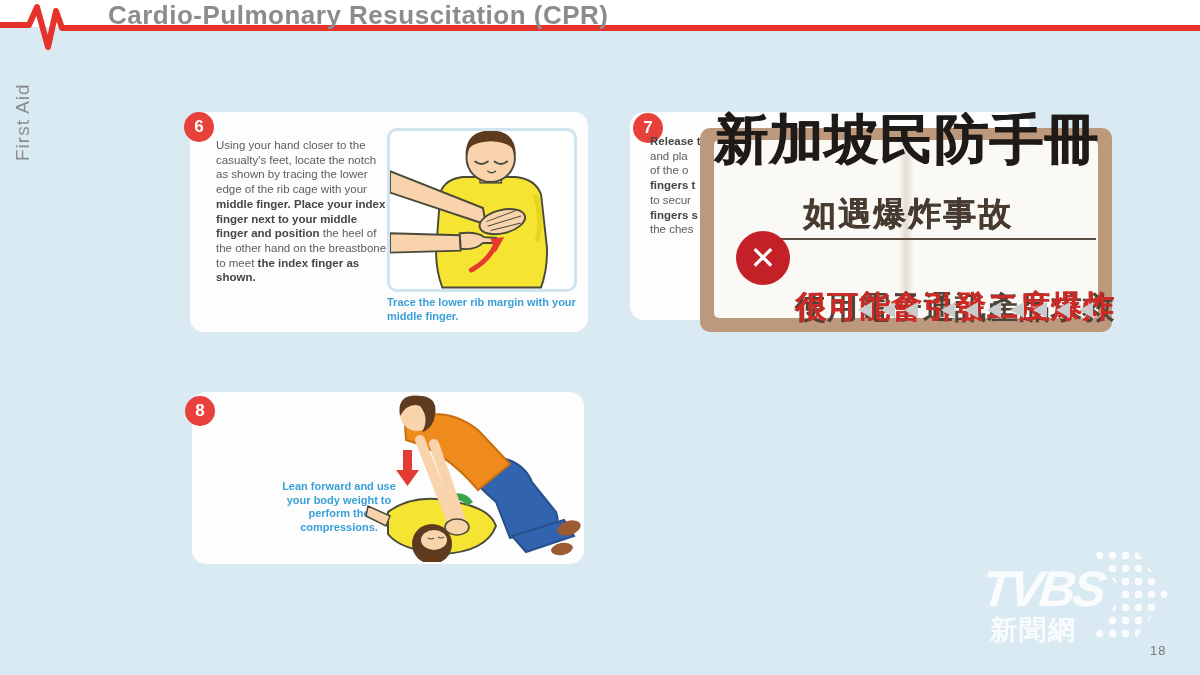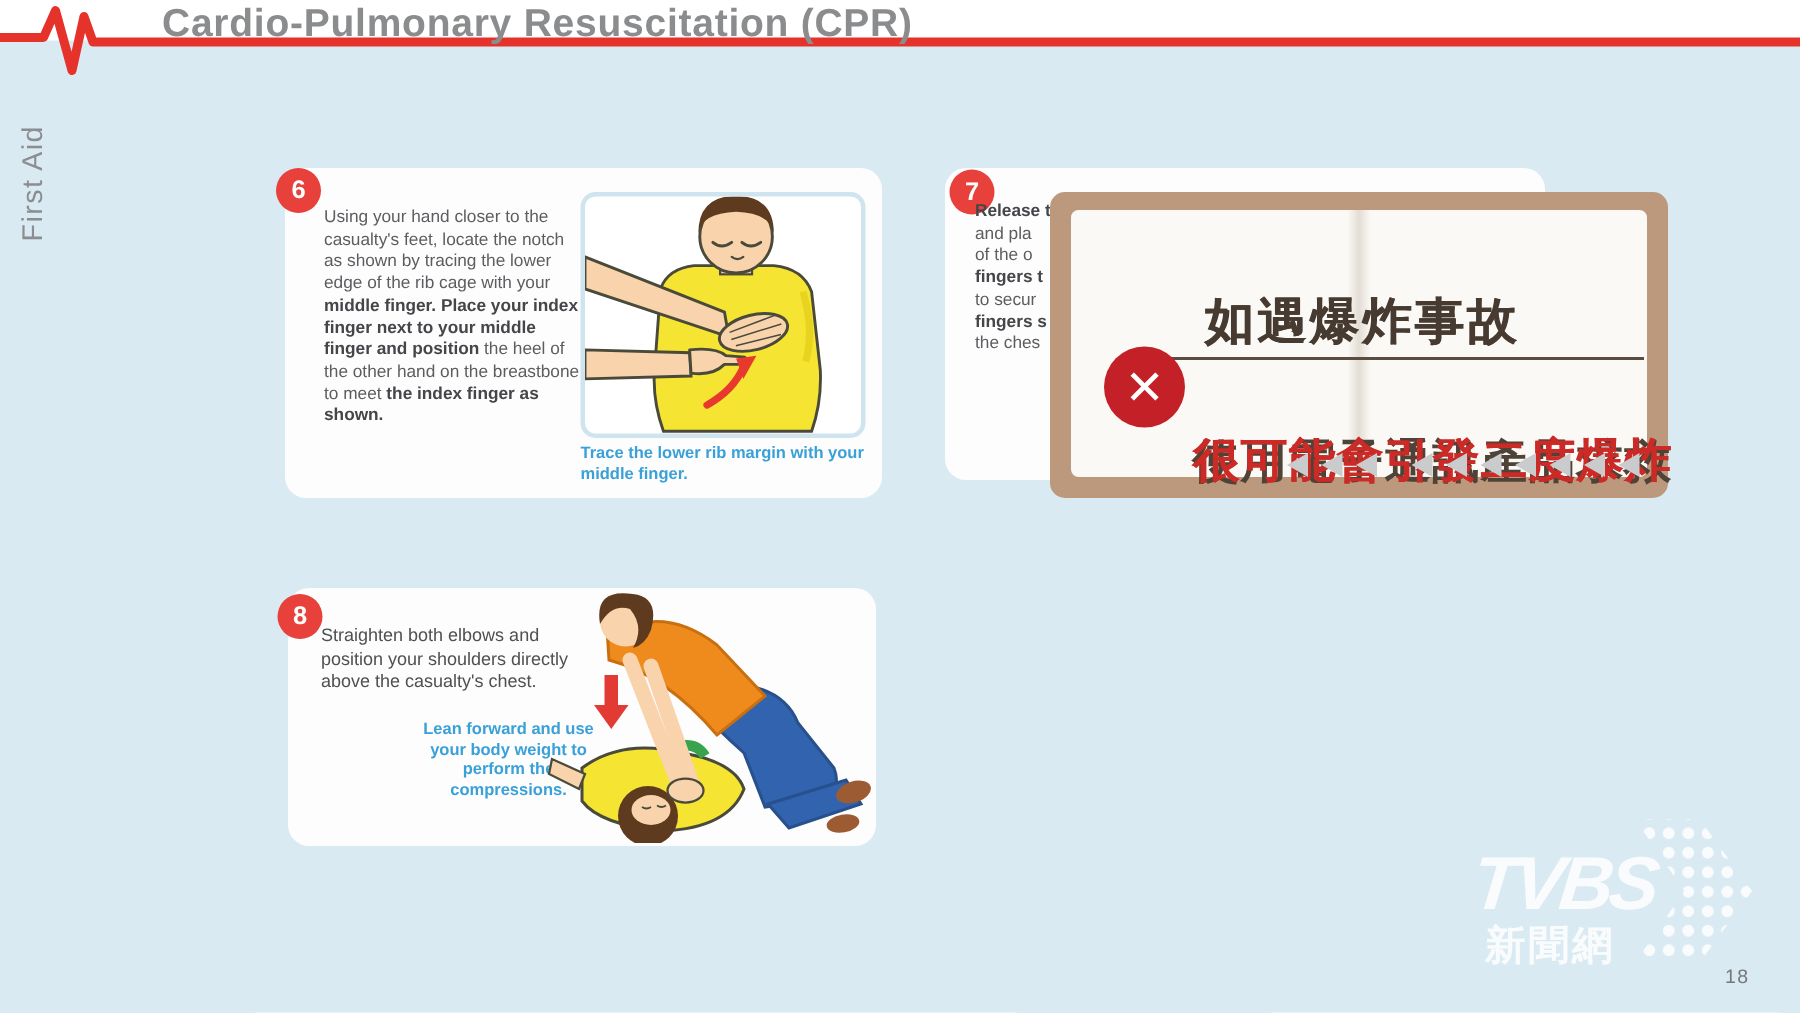--- a/index.html
+++ b/index.html
@@ -138,20 +138,21 @@
         <div class="b">fingers t</div>
         <div>to secur</div>
         <div class="b">fingers s</div>
         <div>the ches</div>
       </div>
   </div>
 
   <div class="book">
     <div class="book-cover"></div>
     <div class="book-pages"></div>
+    <div class="book-title">新加坡民防手冊</div>
     <div class="book-subtitle">如遇爆炸事故</div>
     <div class="book-divider"></div>
     <div class="x-circle">✕</div>
     <div class="warn1">使用電子通訊產品求救</div>
     <div class="warn2">很可能會引發二度爆炸</div>
     <div class="tri-row">
       <span class="tri"></span>
         <span class="tri"></span>
         <span class="tri"></span>
       <span class="tri-gap"></span>
@@ -160,21 +161,20 @@
         <span class="tri"></span>
       <span class="tri"></span>
         <span class="tri"></span>
         <span class="tri"></span>
         <span class="tri"></span>
     </div>
   </div>
 
   <div class="card card8">
     <div class="badge badge8">8</div>
-    <div class="step-text text8">Straighten both elbows and position your shoulders directly above the casualty's chest.</div>
     <div class="caption caption8">Lean forward and use your body weight to perform the compressions.</div>
     <div class="illus8-box">
       <svg viewBox="0 0 222 168" width="222" height="168">
 
         <rect x="43" y="56" width="9" height="20" fill="#e23b33"></rect>
         <polygon points="36,76 59,76 47.5,92" fill="#e23b33"></polygon>
 
         <path d="M28,118 Q55,98 95,108 Q130,114 136,132 Q126,158 82,160 Q40,156 28,140 Z" fill="#f5e432" stroke="#4a4a3a" stroke-width="2"></path>
         <path d="M90,104 q14,-4 20,6" fill="none" stroke="#3aa34d" stroke-width="7"></path>
 

